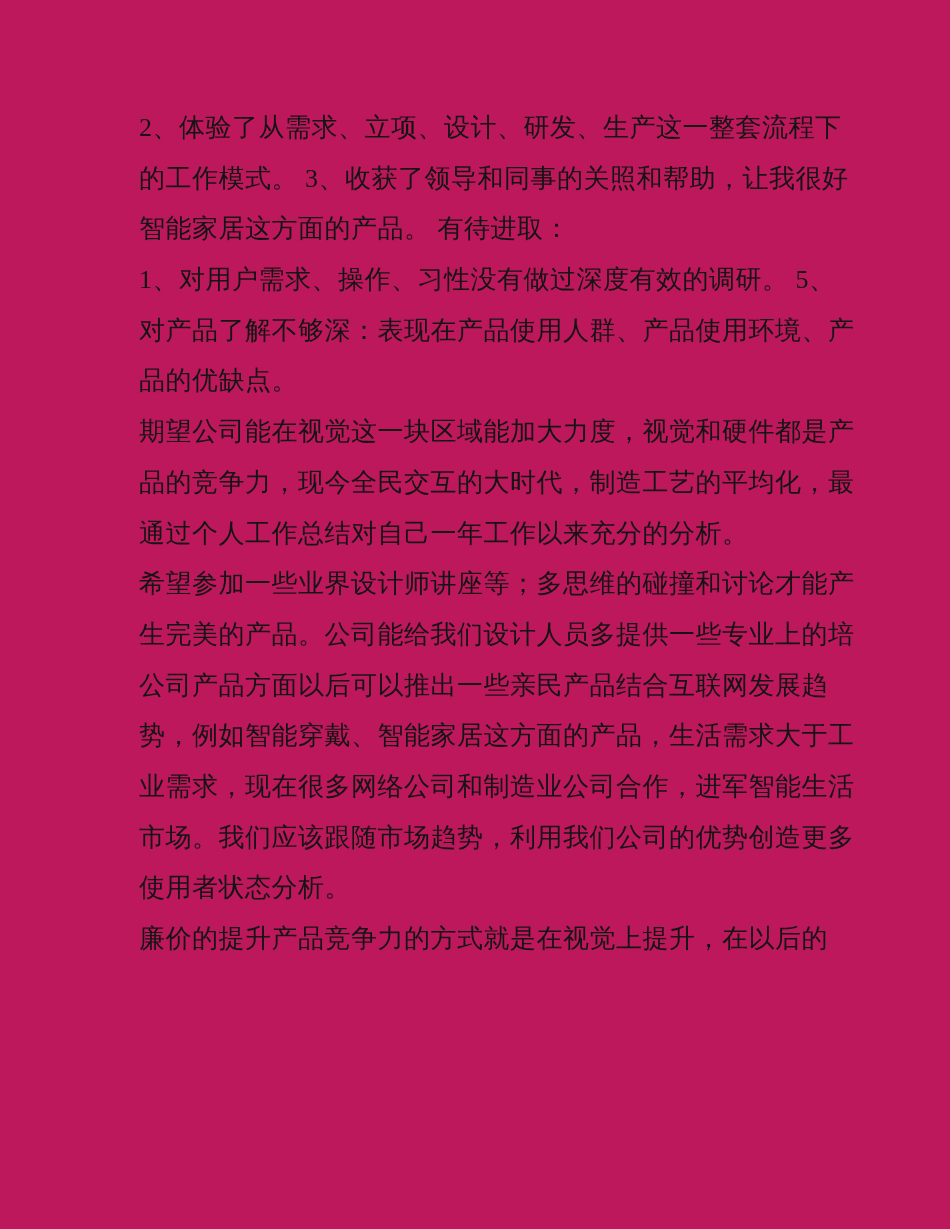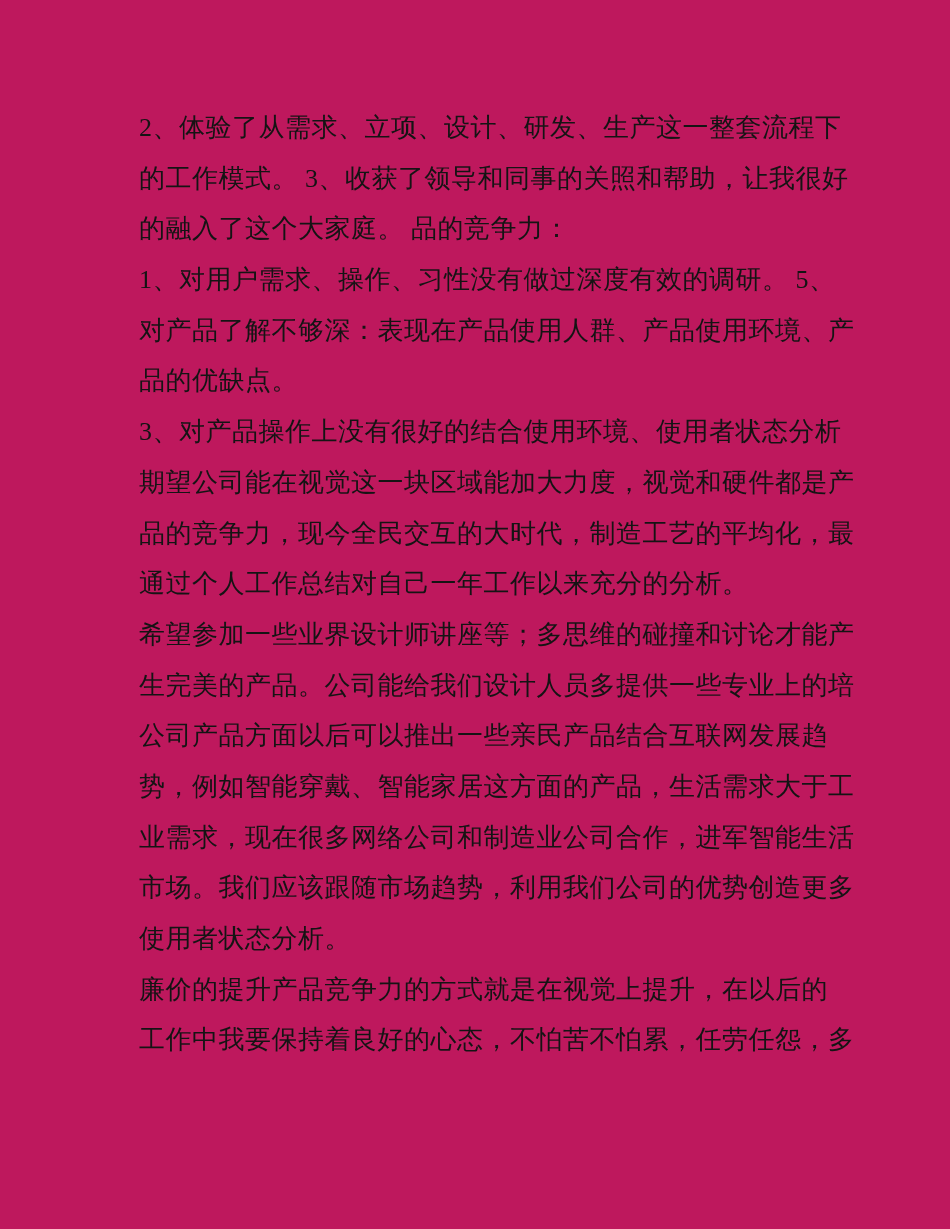--- a/index.html
+++ b/index.html
@@ -30,31 +30,29 @@
     letter-spacing: 0.5px;
   }
 </style>
 </head>
 <body>
 
 <div class="page">
   <div class="textblock">
     <div class="line">2、体验了从需求、立项、设计、研发、生产这一整套流程下</div>
     <div class="line">的工作模式。 3、收获了领导和同事的关照和帮助，让我很好</div>
-    <div class="line">的融入了这个大家庭。 品的竞争力：</div>
+    <div class="line">智能家居这方面的产品。 有待进取：</div>
     <div class="line">1、对用户需求、操作、习性没有做过深度有效的调研。 5、</div>
     <div class="line">对产品了解不够深：表现在产品使用人群、产品使用环境、产</div>
     <div class="line">品的优缺点。</div>
-    <div class="line">3、对产品操作上没有很好的结合使用环境、使用者状态分析</div>
     <div class="line">期望公司能在视觉这一块区域能加大力度，视觉和硬件都是产</div>
     <div class="line">品的竞争力，现今全民交互的大时代，制造工艺的平均化，最</div>
     <div class="line">通过个人工作总结对自己一年工作以来充分的分析。</div>
     <div class="line">希望参加一些业界设计师讲座等；多思维的碰撞和讨论才能产</div>
     <div class="line">生完美的产品。公司能给我们设计人员多提供一些专业上的培</div>
     <div class="line">公司产品方面以后可以推出一些亲民产品结合互联网发展趋</div>
     <div class="line">势，例如智能穿戴、智能家居这方面的产品，生活需求大于工</div>
     <div class="line">业需求，现在很多网络公司和制造业公司合作，进军智能生活</div>
     <div class="line">市场。我们应该跟随市场趋势，利用我们公司的优势创造更多</div>
     <div class="line">使用者状态分析。</div>
     <div class="line">廉价的提升产品竞争力的方式就是在视觉上提升，在以后的</div>
-    <div class="line">工作中我要保持着良好的心态，不怕苦不怕累，任劳任怨，多</div>
   </div>
 </div>
 
 </body></html>

